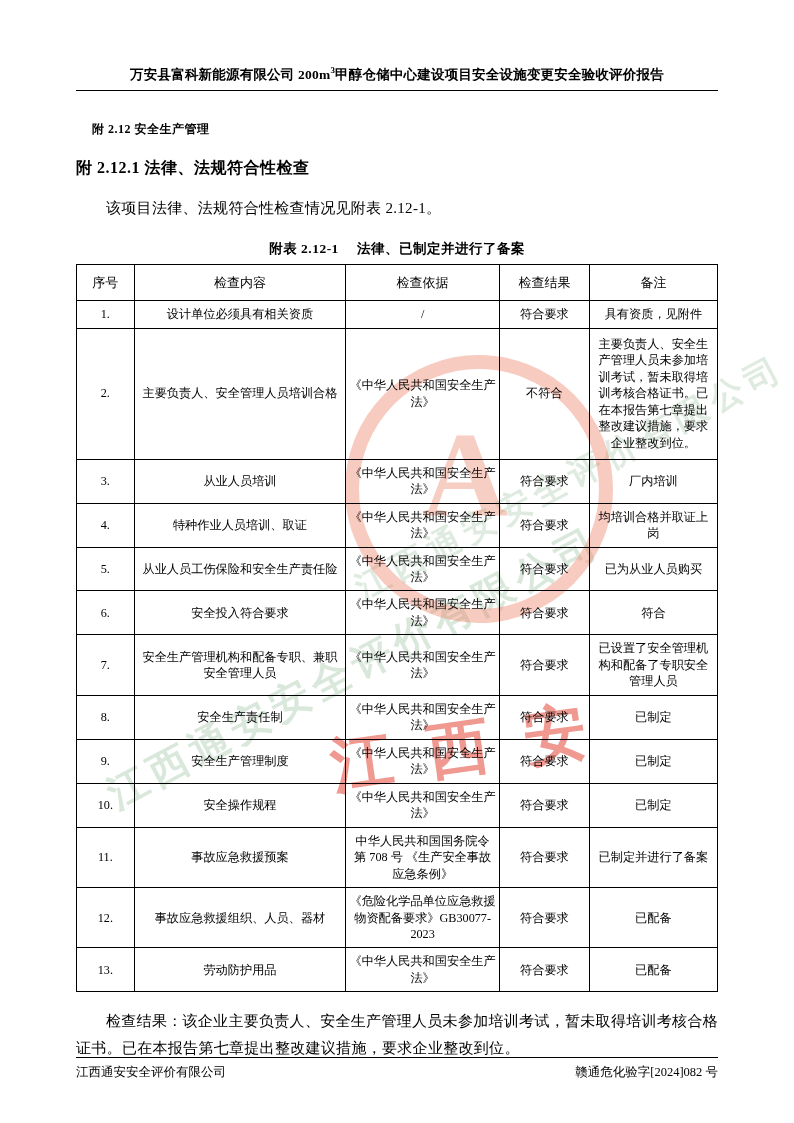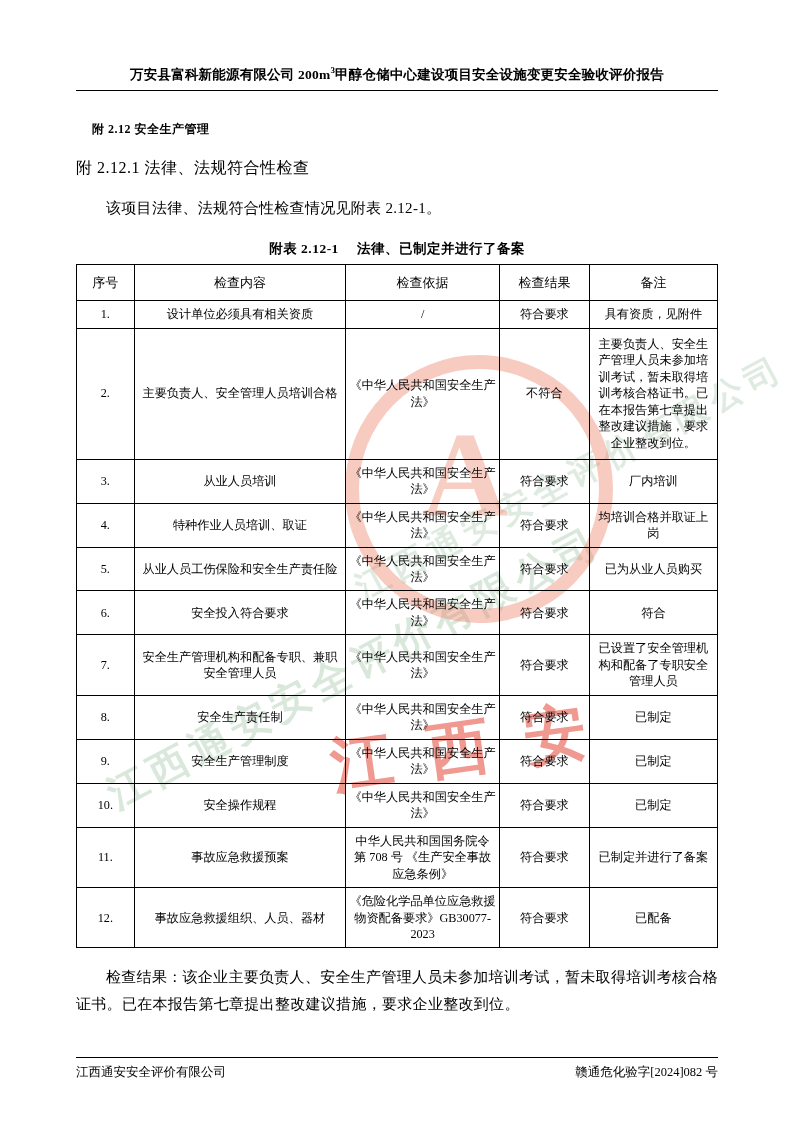--- a/index.html
+++ b/index.html
@@ -46,21 +46,21 @@
   
   h1.sec-title {
     font-size: 12px;
     font-weight: bold;
     margin: 30px 0 0 4px;
     letter-spacing: 0.5px;
     padding-left: 12px;
   }
   h2.sub-title {
     font-size: 16px;
-    font-weight: normal;
+    font-weight: bold;
     margin: 20px 0 16px 0;
     letter-spacing: 0.5px;
   }
   p.body-text {
     font-size: 15px;
     margin: 16px 0 0 0;
     text-indent: 2em;
     line-height: 1.75;
     letter-spacing: 0.3px;
   }
@@ -306,20 +306,27 @@
           <td>11.</td>
           <td>事故应急救援预案</td>
           <td>中华人民共和国国务院令 第 708 号 《生产安全事故应急条例》</td>
           <td>符合要求</td>
           <td>已制定并进行了备案</td>
         </tr>
         <tr>
           <td>12.</td>
           <td>事故应急救援组织、人员、器材</td>
           <td>《危险化学品单位应急救援物资配备要求》GB30077-2023</td>
+          <td>符合要求</td>
+          <td>已配备</td>
+        </tr>
+        <tr>
+          <td>13.</td>
+          <td>劳动防护用品</td>
+          <td>《中华人民共和国安全生产法》</td>
           <td>符合要求</td>
           <td>已配备</td>
         </tr>
       </tbody>
     </table>
 
     <p class="body-text">检查结果：该企业主要负责人、安全生产管理人员未参加培训考试，暂未取得培训考核合格证书。已在本报告第七章提出整改建议措施，要求企业整改到位。</p>
   </div>
 
   <div class="doc-footer">

